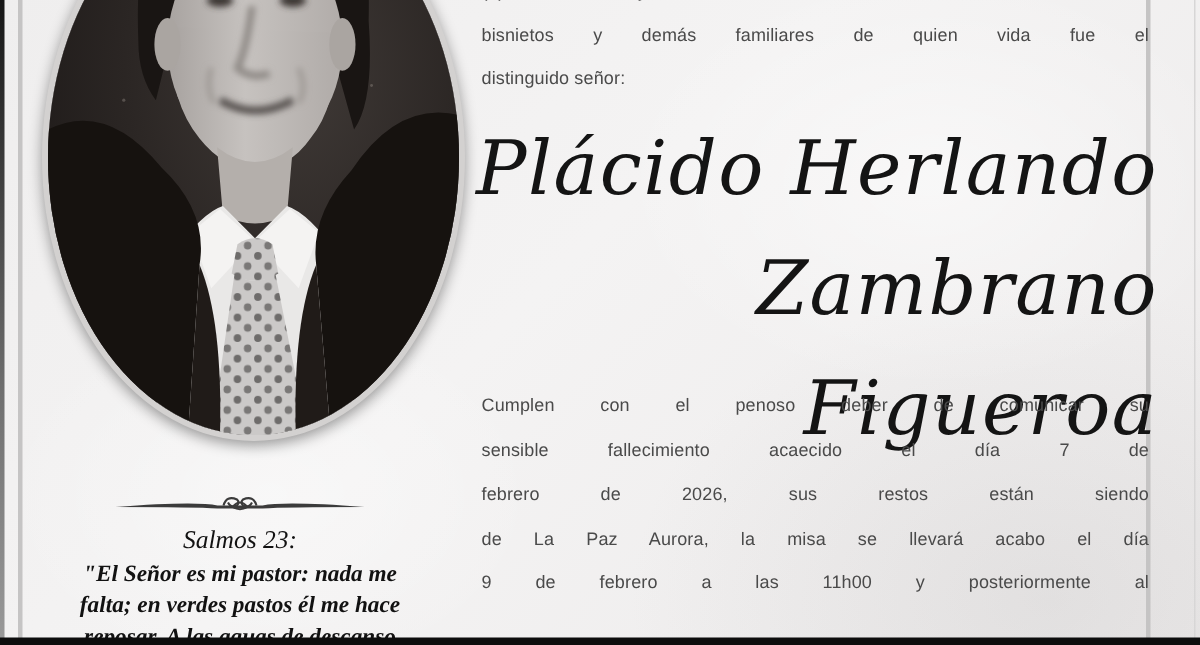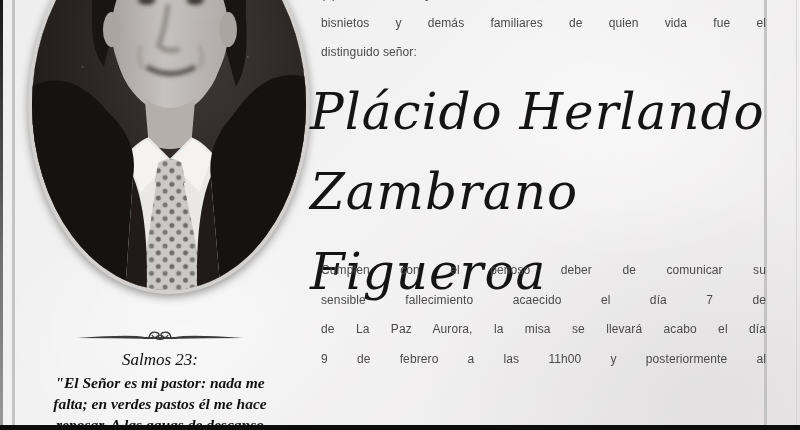--- a/index.html
+++ b/index.html
@@ -58,21 +58,21 @@
   .jline {
     font-size: 12px; line-height: 29px;
     text-align: justify; text-align-last: justify;
     letter-spacing: .1px;
     white-space: normal;
   }
   .jline.left-last { text-align: left; text-align-last: left; }
 
   .name-block {
     position: absolute; left: 310px; top: 72px; width: 462px;
-    text-align: left;
+    text-align: right;
     font-family: "DejaVu Serif", cursive, serif;
     font-style: italic;
     font-size: 50px;
     line-height: 80px;
     color: #141414;
     letter-spacing: 1px;
   }
 
   .body-par {
     position: absolute; left: 321px; top: 256px; width: 445px;
@@ -184,17 +184,18 @@
 </div>
 
 <div class="name-block">
   <div>Plácido Herlando</div>
   <div>Zambrano Figueroa</div>
 </div>
 
 <div class="body-par">
   <div class="jline">Cumplen con el penoso deber de comunicar su</div>
   <div class="jline">sensible fallecimiento acaecido el día 7 de</div>
+  <div class="jline">febrero de 2026, sus restos están siendo</div>
   <div class="jline">de La Paz Aurora, la misa se llevará acabo el día</div>
   <div class="jline">9 de febrero a las 11h00 y posteriormente al</div>
 </div>
 
 <div class="bottom-bar"></div>
 
 </body></html>

